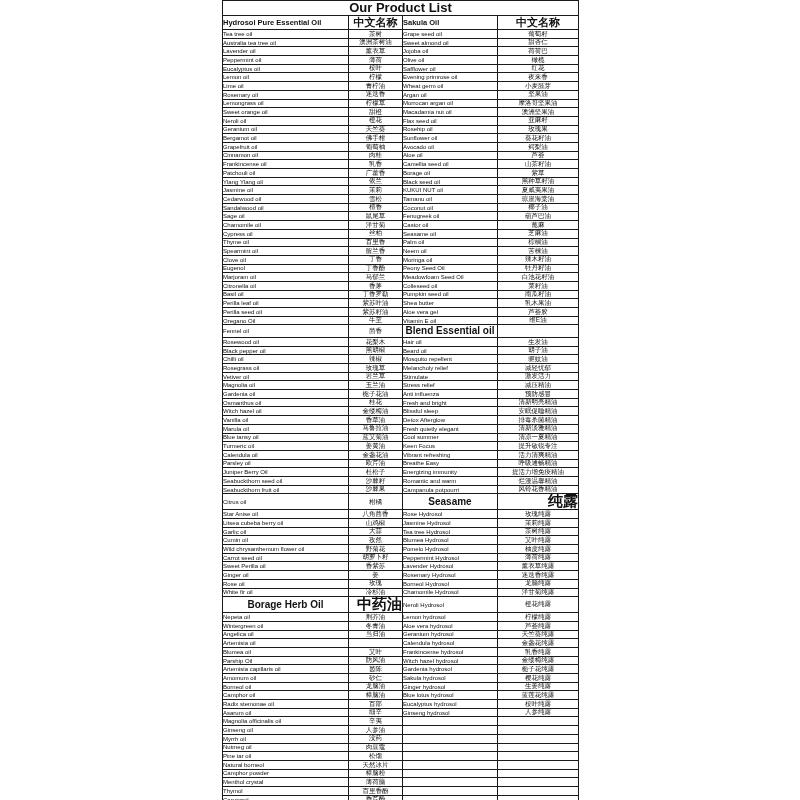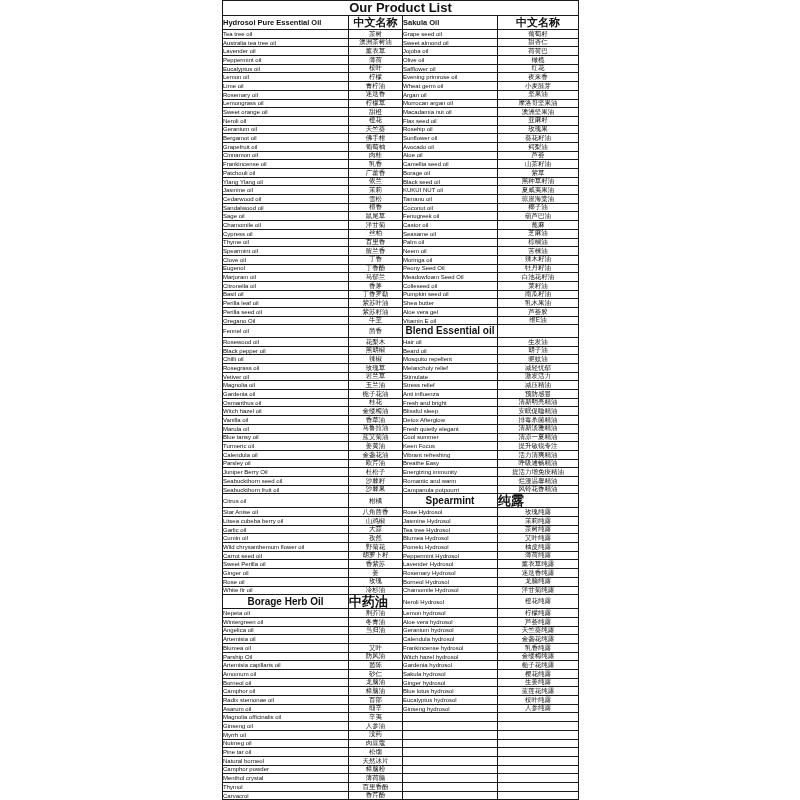--- a/index.html
+++ b/index.html
@@ -12,21 +12,21 @@
   tr.title-row td{height:14px;border-bottom-width:1px;text-align:center;
                   font-weight:bold;font-size:13px;line-height:14px;}
   tr.header-row td{height:13px;font-weight:bold;}
   td.en{font-size:6px;padding-left:2px;text-align:left;}
   td.zh{font-size:6.5px;text-align:center;}
   tr.header-row td.en{font-size:7.5px;}
   tr.header-row td.zh{font-size:11px;margin-left:20px;}
   tr.r{height:8.7px;}
   tr.sec{height:12.6px;}
   td.sec-en{font-weight:bold;font-size:10px;padding-left:2px;text-align:center;}
-  td.sec-zh{font-weight:bold;font-size:13px;text-align:left;font-family:Liberation Serif, serif;}
+  td.sec-zh{font-weight:bold;font-size:15px;text-align:right;font-family:Liberation Serif, serif;}
   td.lt{border-color:#cccccc;}
 </style>
 </head>
 <body>
 
 <div class="sheet">
   <table class="plist">
     <colgroup>
       <col style="width:126px">
         <col style="width:54px">
@@ -358,21 +358,21 @@
         </tr>
         <tr class="r">
           <td class="en">Seabuckthorn fruit oil</td>
           <td class="zh">沙棘果</td>
           <td class="en">Campanula potpourri</td>
           <td class="zh">风铃花香精油</td>
         </tr>
         <tr class="sec">
           <td class="en">Citrus oil</td>
           <td class="zh">柑橘</td>
-          <td class="sec-en">Spearmint</td>
+          <td class="sec-en">Seasame</td>
           <td class="sec-zh">纯露</td>
         </tr>
         <tr class="r">
           <td class="en">Star Anise oil</td>
           <td class="zh">八角茴香</td>
           <td class="en">Rose Hydrosol</td>
           <td class="zh">玫瑰纯露</td>
         </tr>
         <tr class="r">
           <td class="en">Litsea cubeba berry oil</td>

